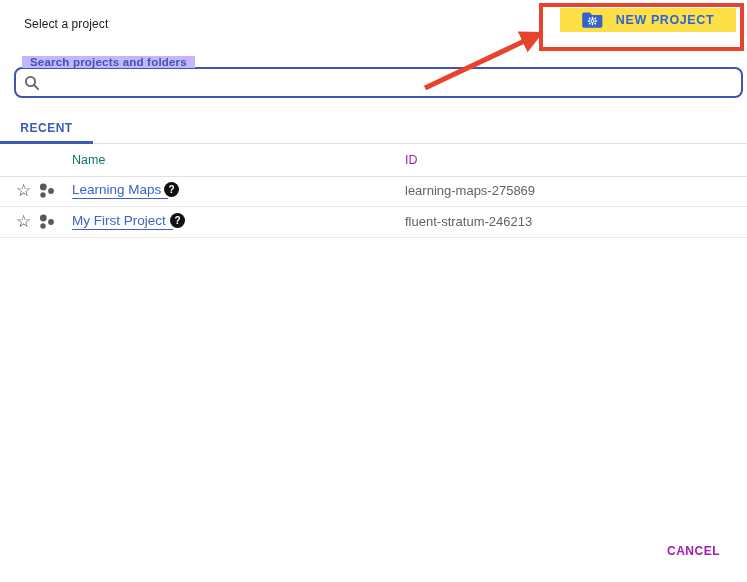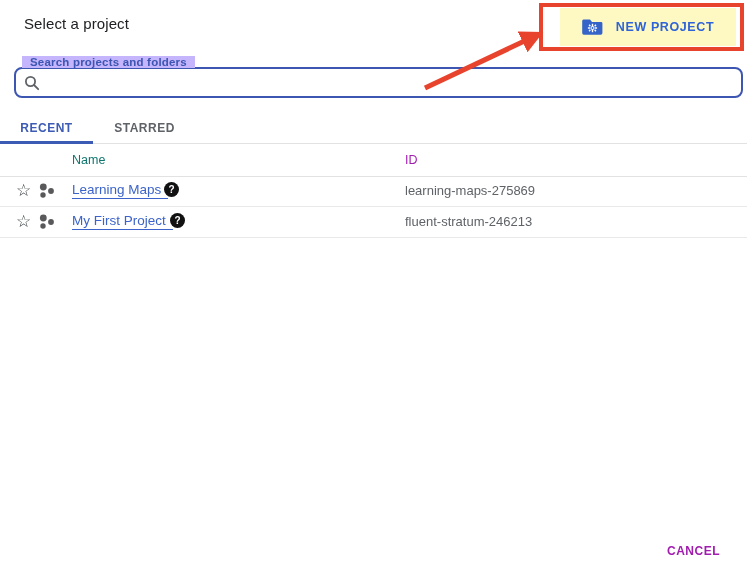--- a/index.html
+++ b/index.html
@@ -2,27 +2,27 @@
 <html><head>
 <meta charset="utf-8">
 <style>
   html,body{margin:0;padding:0;}
   body{
     width:747px;height:582px;position:relative;background:#ffffff;
     font-family:"Liberation Sans", sans-serif;color:#202124;overflow:hidden;
   }
   
   .page-title{
-    position:absolute;left:24px;top:13px;font-size:15px;line-height:22px;
+    position:absolute;left:24px;top:13px;font-size:12px;line-height:22px;
     color:#202124;letter-spacing:.1px;
   }
   .new-project-btn{
-    position:absolute;left:560px;top:8px;width:176px;height:38px;
+    position:absolute;left:560px;top:8px;width:176px;height:24px;
     display:flex;align-items:center;justify-content:center;gap:13px;
-    background:#fef9c3;border:none;cursor:pointer;
+    background:#fde047;border:none;cursor:pointer;
   }
   .new-project-btn .label{
     color:#2e63d9;font-size:12.5px;font-weight:bold;letter-spacing:.6px;
   }
   
   .search-wrap{position:absolute;left:14px;top:56px;width:721px;height:42px;}
   .search-field{
     position:absolute;left:0;top:11px;width:717px;height:27px;
     border:2px solid #3d56b2;border-radius:8px;background:#fff;
     display:flex;align-items:center;padding-left:8px;
@@ -125,21 +125,20 @@
         <circle cx="6.5" cy="6.5" r="4.6" fill="none" stroke="#5f6368" stroke-width="1.8"></circle>
         <line x1="10" y1="10" x2="14.2" y2="14.2" stroke="#5f6368" stroke-width="1.8" stroke-linecap="round"></line>
       </svg>
     </span>
     <input class="search-input" type="text" value="" aria-label="Search projects and folders" style="">
   </div>
 </div>
 
 <div class="tabbar">
   <button class="tab t0 selected">RECENT</button>
-  <button class="tab t1">STARRED</button>
 </div>
 
 <div class="tbl-header">
   <span class="col-name">Name</span>
   <span class="col-id">ID</span>
 </div>
 
 <div class="trow r0">
   <button class="star">☆</button>
   <span class="proj-icon">

